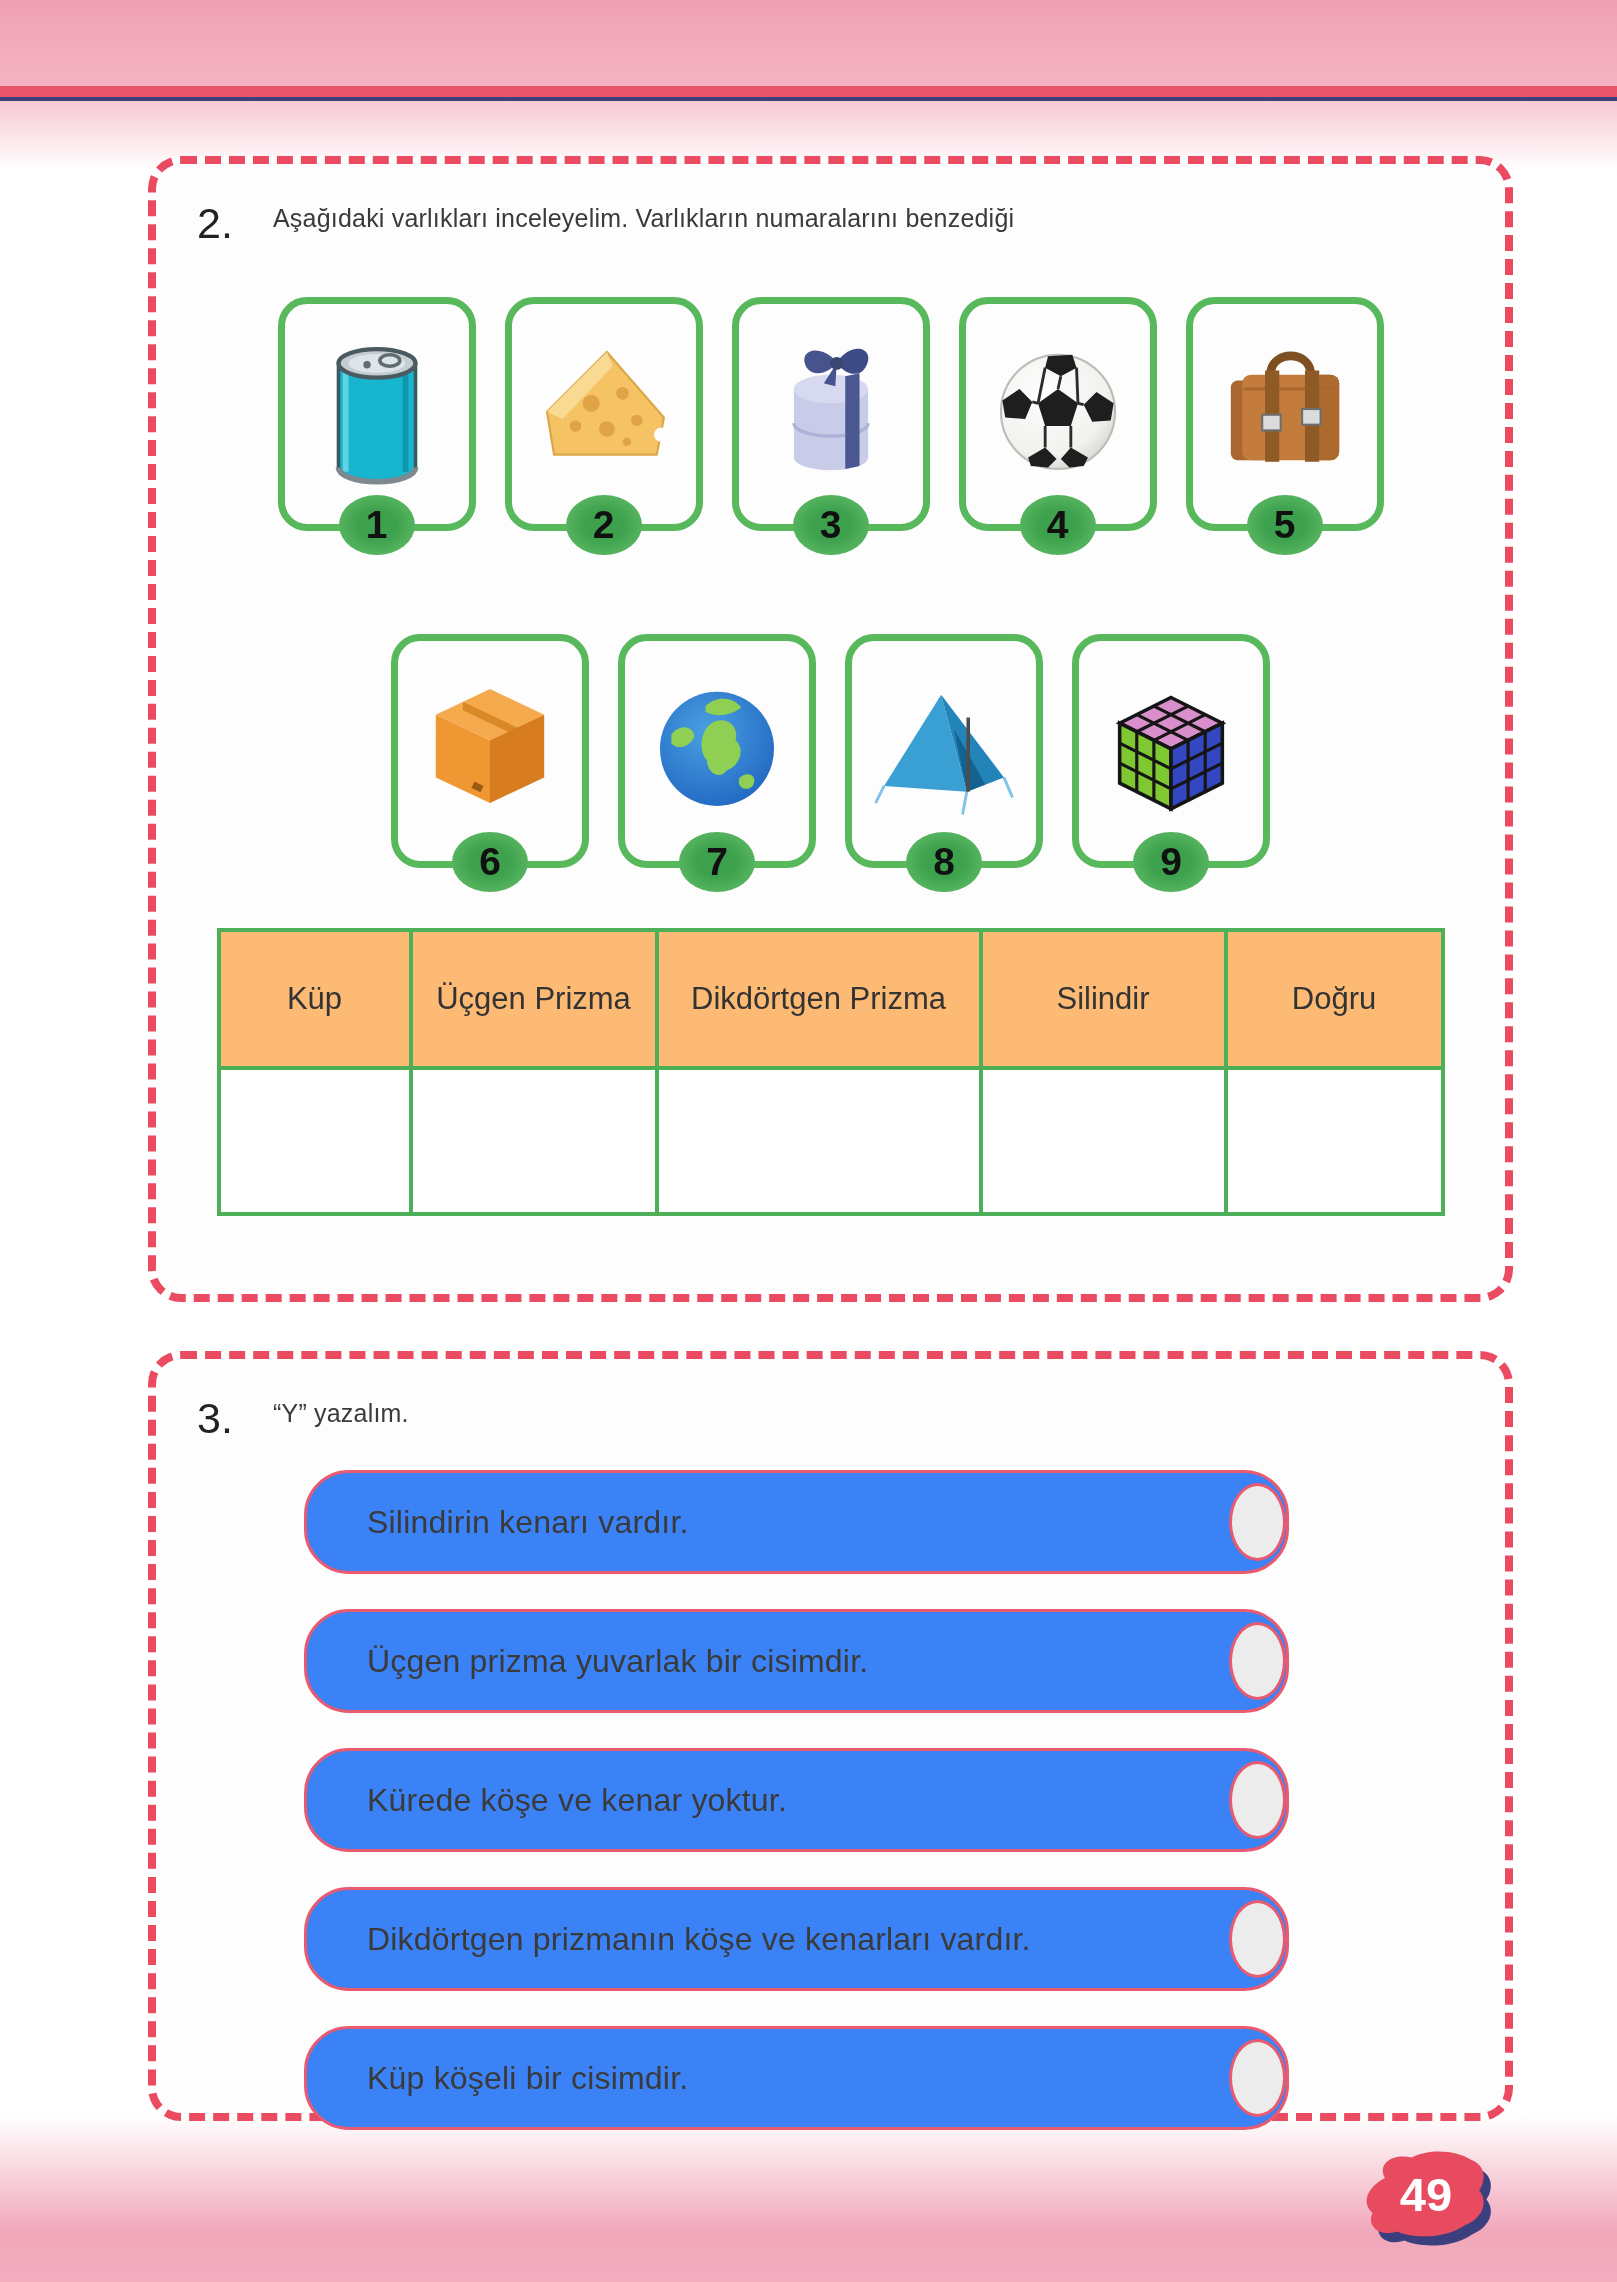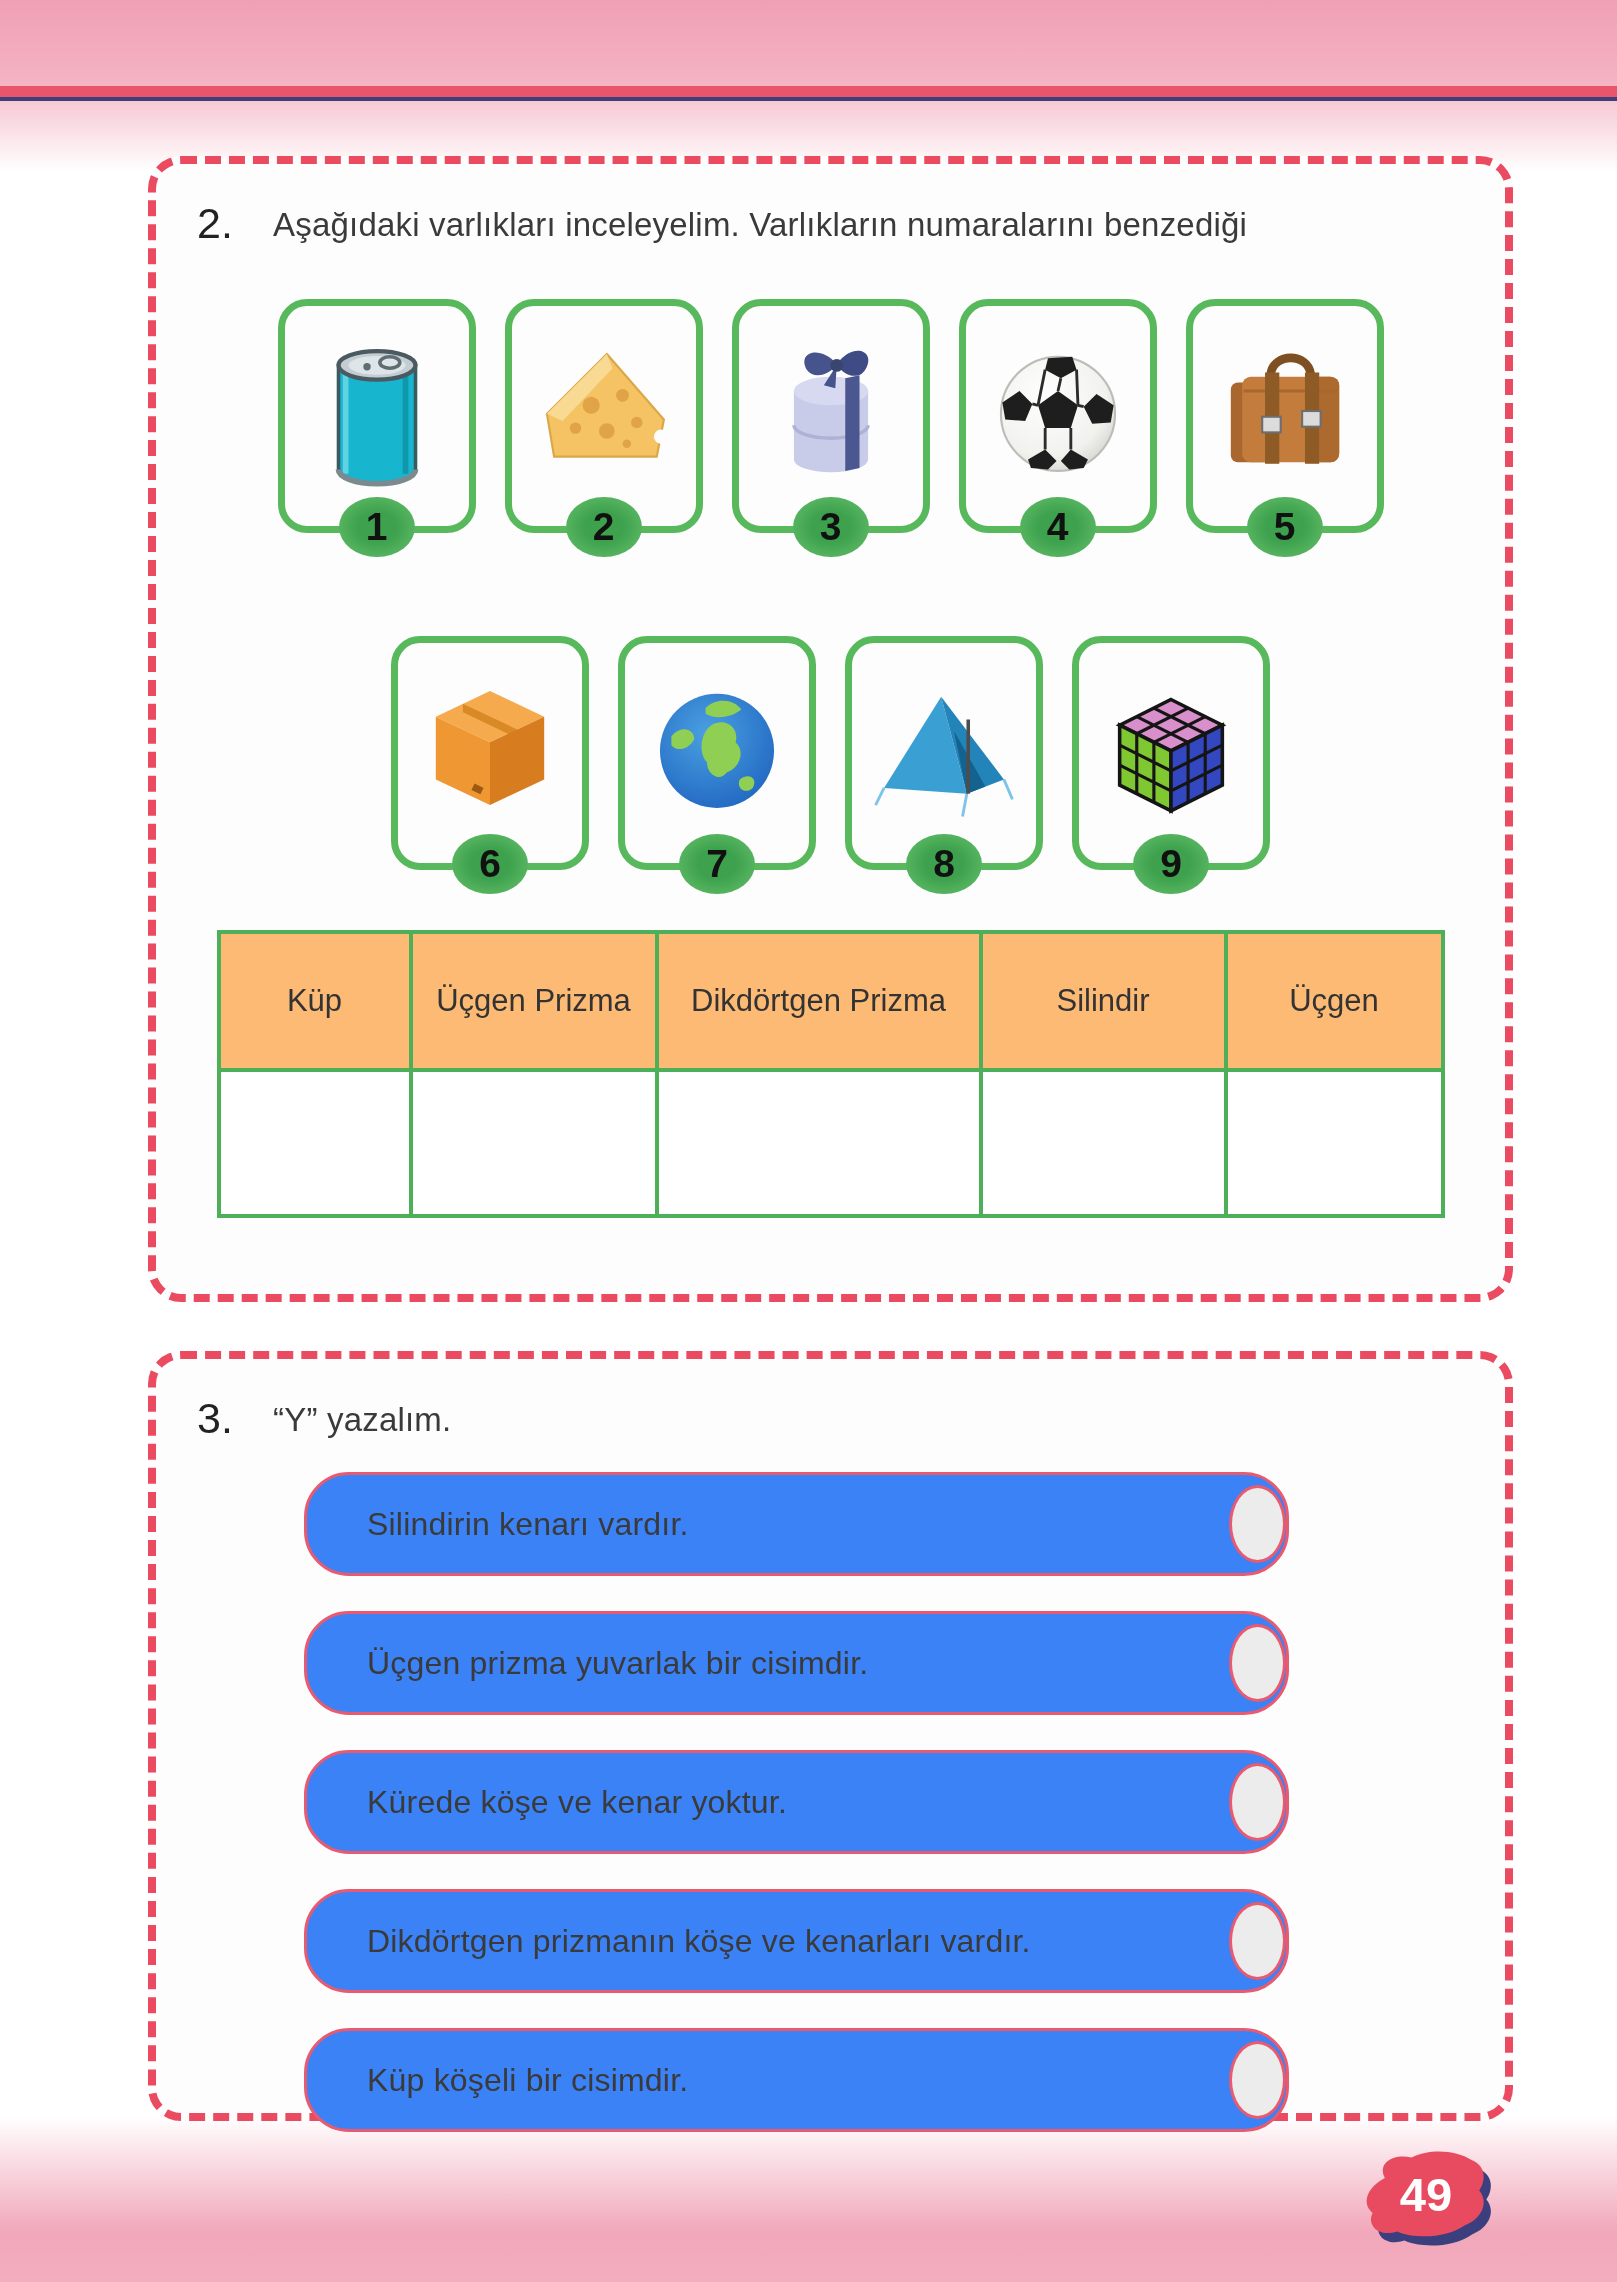--- a/index.html
+++ b/index.html
@@ -19,21 +19,21 @@
   
   .bottom-band{position:absolute;left:0;bottom:0;width:1618px;height:166px;
     background:linear-gradient(180deg,rgba(241,167,186,0) 0%,#f1a7ba 70%,#f3adbf 100%);}
   
   .qbox{position:absolute;left:148px;width:1365px;border:8.8px dashed #ea4b60;border-radius:33px;
     background:#fdfdfe;box-sizing:border-box;}
   #qbox2{top:156px;height:1146px;}
   #qbox3{top:1351px;height:770px;}
   .q-head{display:flex;padding:35px 41px 0 41px;}
   .q-number{width:76px;flex:0 0 76px;font-size:43px;color:#222;font-weight:400;}
-  .q-text{flex:1;font-size:33px;line-height:1.55;color:#3a3a3a;letter-spacing:0.2px;}
+  .q-text{flex:1;font-size:25px;line-height:1.55;color:#3a3a3a;letter-spacing:0.2px;}
   .q-text .line{display:block;}
   
   .card-row{display:flex;justify-content:center;gap:29px;}
   #card-row-1{margin-top:49px;}
   #card-row-2{margin-top:103px;}
   .obj-card{position:relative;width:184px;height:220px;border:7.8px solid #58b85c;border-radius:29px;
     background:#fcfdfc;display:flex;align-items:center;justify-content:center;}
   .obj-card svg.obj{width:146px;height:164px;}
   .num-badge{position:absolute;left:50%;bottom:-31px;transform:translateX(-50%);
     width:76px;height:60px;border-radius:50%;
@@ -236,21 +236,21 @@
         <col style="width:324px">
         <col style="width:245px">
         <col style="width:217px">
     </colgroup>
     <tbody>
         <tr>
       <th>Küp</th>
       <th>Üçgen Prizma</th>
       <th>Dikdörtgen Prizma</th>
       <th>Silindir</th>
-      <th>Üçgen</th>
+      <th>Doğru</th>
     </tr>
     <tr>
       <td></td>
       <td></td>
       <td></td>
       <td></td>
       <td></td>
     </tr>
   </tbody>
     </table>

